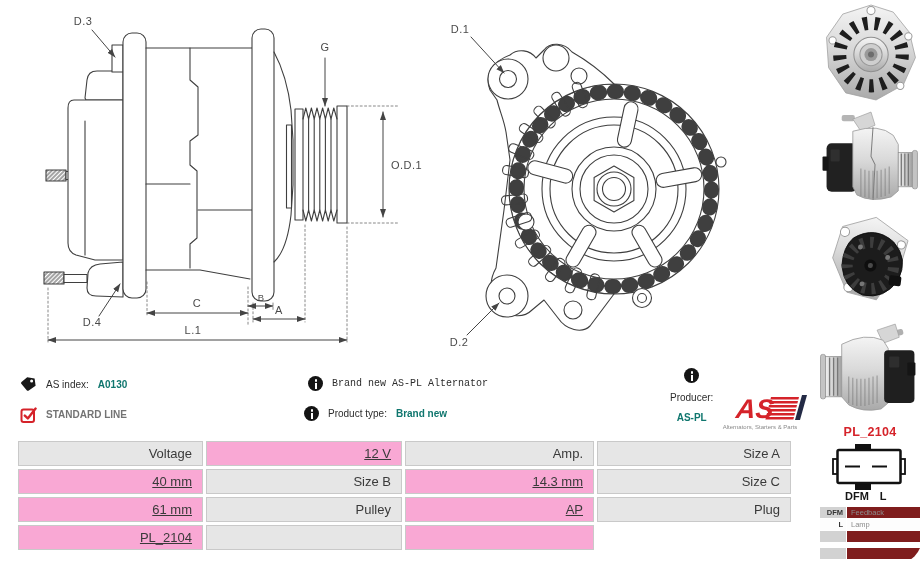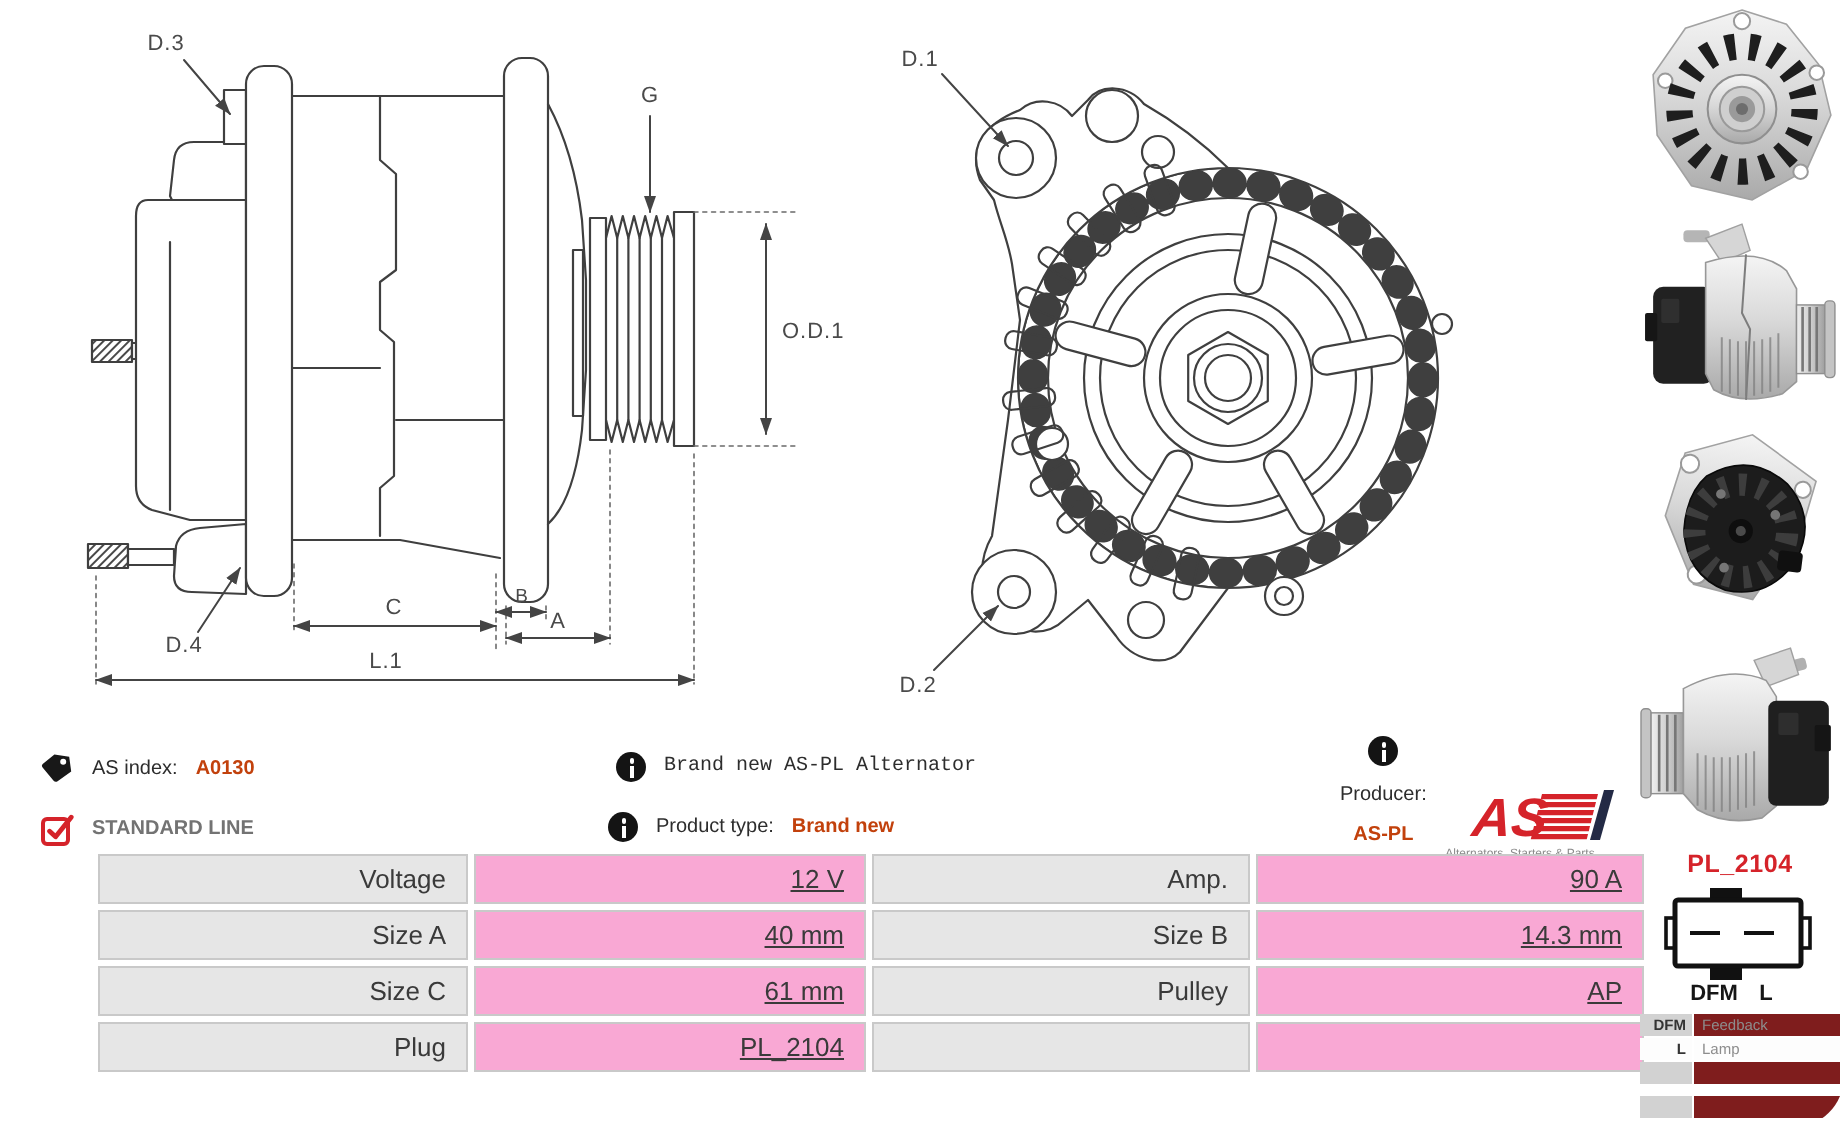--- a/index.html
+++ b/index.html
@@ -4,29 +4,29 @@
 <style>
   html,body{margin:0;padding:0;background:#fff;}
   .page{position:relative;width:922px;height:564px;background:#fff;overflow:hidden;
         font-family:"Liberation Sans",sans-serif;color:#2d2d2d;border-radius:26px;}
   svg text{font-family:"Liberation Sans",sans-serif;}
   .dlabel{fill:#4a4a4a;font-size:11px;letter-spacing:.5px;}
   .dlabel-sm{fill:#4a4a4a;font-size:9.5px;letter-spacing:.4px;}
 
   
   .irow{position:absolute;display:flex;align-items:center;gap:9px;font-size:10px;color:#2d2d2d;white-space:nowrap;}
-  .irow b{font-weight:bold;color:#c2410c;}
+  .irow b{font-weight:bold;color:#0f766e;}
   .red{color:#737373;}
   .iicon{position:relative;width:15px;height:15px;border-radius:50%;background:#141414;flex:0 0 15px;}
   .iicon::before{content:"";position:absolute;left:6.5px;top:3px;width:2.5px;height:2.5px;background:#fff;border-radius:50%;}
   .iicon::after{content:"";position:absolute;left:6.5px;top:6.5px;width:2.5px;height:6px;background:#fff;}
 
   
-  .spec-table{position:absolute;left:18px;top:427px;display:grid;
-              grid-template-columns:185px 196px 189px 194px;grid-auto-rows:25px;gap:3px;margin-left:31px;}
+  .spec-table{position:absolute;left:18px;top:441px;display:grid;
+              grid-template-columns:185px 196px 189px 194px;grid-auto-rows:25px;gap:3px;}
   .cell{border:1px solid #c9c9c9;display:flex;align-items:center;justify-content:flex-end;
         padding-right:10px;font-size:13px;color:#3a3a3a;}
   .cell.lab{background:#e6e6e6;}
   .cell.val{background:#f9a8d4;text-decoration:underline;}
 
   
   .photos{position:absolute;left:820px;top:2px;width:102px;display:flex;flex-direction:column;gap:3px;}
   .photo{width:102px;height:101px;}
   .plug-title{position:absolute;left:820px;top:425px;width:100px;text-align:center;
               font-size:12.5px;font-weight:bold;color:#d5232a;letter-spacing:.3px;}
@@ -324,21 +324,20 @@
     </g>
     <polygon points="92,2 97,2 90,27 85,27" fill="#232a45"></polygon>
     <text x="28" y="25" font-size="27" font-style="italic" font-weight="bold" fill="#d5232a" transform="skewX(-6)">AS</text>
     <text x="50" y="35.5" font-size="6" fill="#8a8a8a" text-anchor="middle">Alternators, Starters &amp; Parts</text>
   </svg>
 
   <div class="spec-table">
     <div class="cell lab">Voltage</div>
     <div class="cell val">12 V</div>
     <div class="cell lab">Amp.</div>
-    <div class="cell val">90 A</div>
 
     <div class="cell lab">Size A</div>
     <div class="cell val">40 mm</div>
     <div class="cell lab">Size B</div>
     <div class="cell val">14.3 mm</div>
 
     <div class="cell lab">Size C</div>
     <div class="cell val">61 mm</div>
     <div class="cell lab">Pulley</div>
     <div class="cell val">AP</div>

